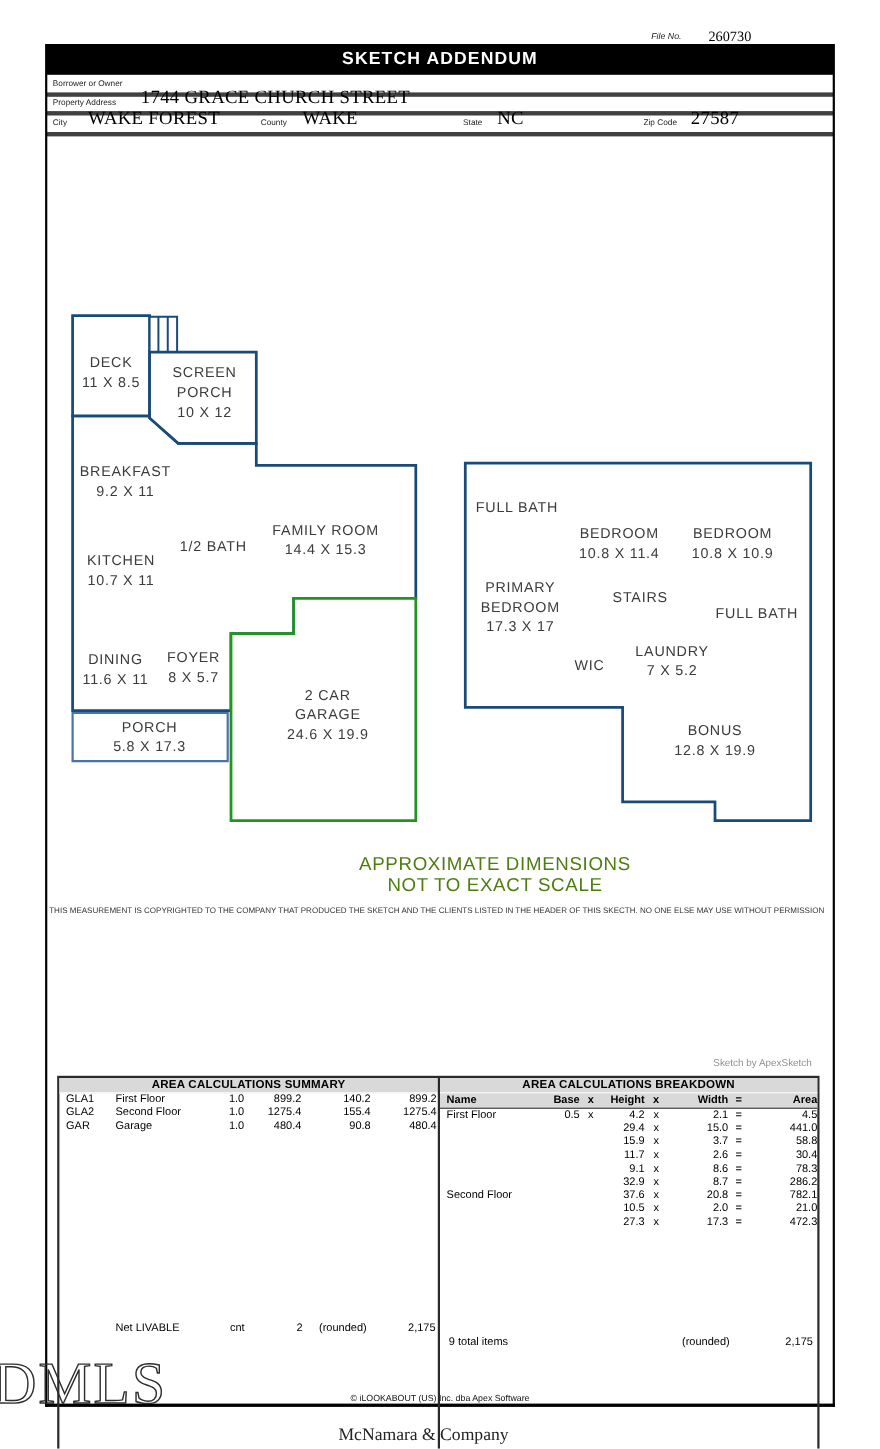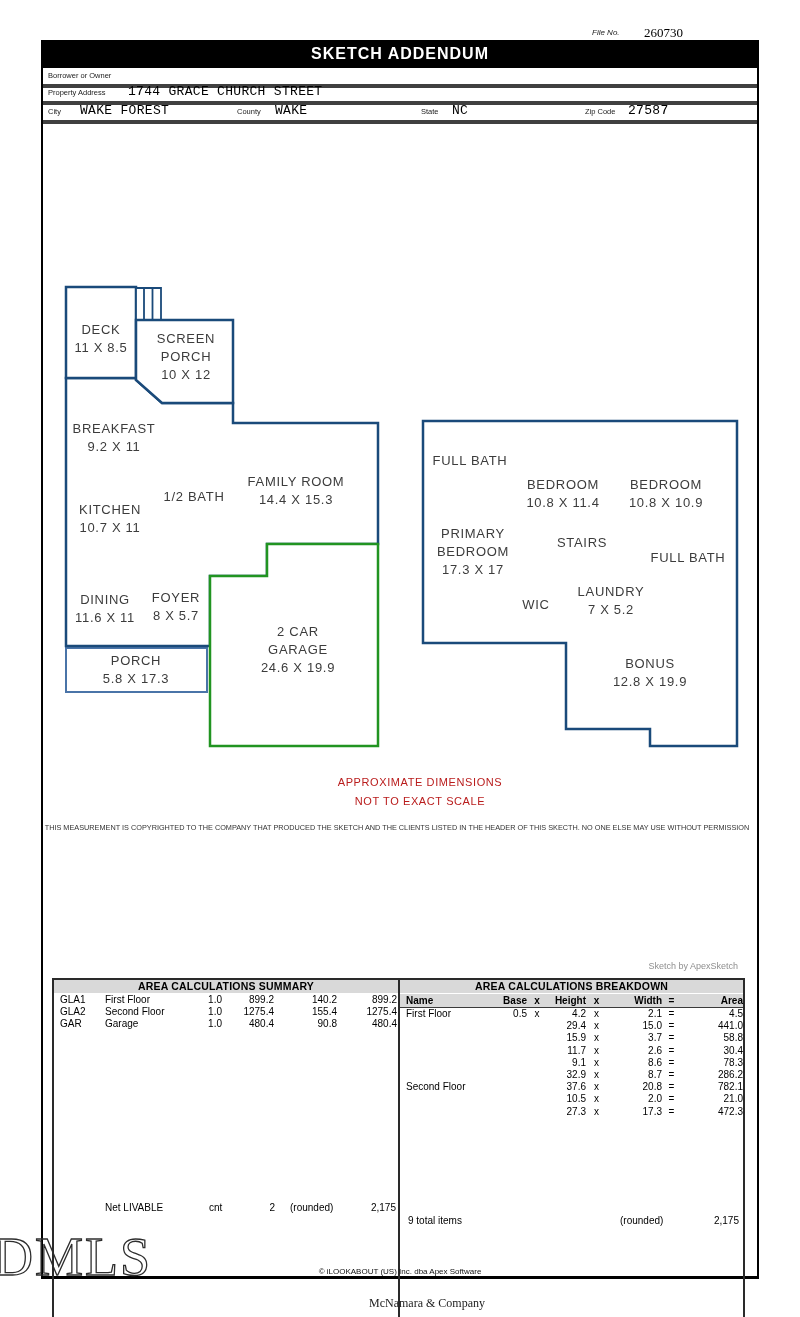--- a/index.html
+++ b/index.html
@@ -10,58 +10,58 @@
   
   .fileno-label{left:592px;top:28px;font-size:8px;color:#222;font-style:italic;}
   .fileno-value{left:644px;top:25px;font-size:13px;font-family:"Liberation Serif",serif;}
   .fileno-line{left:634px;top:40px;width:108px;border-top:1px solid #000;}
   .titlebar{left:42px;top:40px;width:716px;height:28px;background:#000;color:#fff;
             text-align:center;line-height:28px;font-size:16px;font-weight:bold;letter-spacing:1px;}
 
   
   .frow{left:42px;width:716px;border-bottom:4px solid #404040;}
   .frow .lbl{position:absolute;bottom:4px;font-size:7.5px;color:#222;}
-  .frow .val{position:absolute;bottom:2px;font-size:13px;font-family:Liberation Mono, monospace;letter-spacing:.3px;}
+  .frow .val{position:absolute;bottom:2px;font-size:17px;font-family:Liberation Serif, serif;letter-spacing:.3px;}
   .row-borrower{top:68px;height:16px;}
   .row-property{top:84px;height:17px;}
   .row-city{top:101px;height:19px;}
   .row-client{top:120px;height:18px;border-bottom:2px solid #000;}
 
   
   .pb-left{left:41px;top:40px;width:2px;height:1239px;background:#000;}
   .pb-right{left:757px;top:40px;width:2px;height:1239px;background:#000;}
   .pb-bottom{left:41px;top:1276px;width:718px;height:3px;background:#000;}
 
   
   svg.sketch{position:absolute;left:0;top:0;pointer-events:none;}
   .room{position:absolute;transform:translate(-50%,-50%);text-align:center;white-space:nowrap;
         font-size:13px;line-height:18px;color:#3c3c3c;letter-spacing:.7px;}
   .room div:empty{display:none;}
-  .note{transform:translateX(-50%);font-size:11px;color:#b91c1c;letter-spacing:.6px;white-space:nowrap;}
+  .note{transform:translateX(-50%);font-size:17px;color:#4d7c0f;letter-spacing:.6px;white-space:nowrap;margin-left:30px;}
   .sk-copyright{left:397px;top:823px;transform:translateX(-50%);font-size:7.3px;color:#333;white-space:nowrap;}
   .sk-credit{right:62px;top:961px;font-size:9px;color:#8f8f8f;}
 
   
   .tables{left:52px;top:978px;width:693px;height:356px;border:2px solid #2a2a2a;box-sizing:border-box;}
   .half{position:absolute;top:0;height:100%;}
   .half-left{left:0;width:344px;}
   .half-right{left:344px;right:0;border-left:2px solid #2a2a2a;}
   .t-title{height:13px;background:#d9d9d9;text-align:center;font-weight:bold;font-size:10.5px;
            line-height:13px;border-bottom:1px solid #fff;letter-spacing:.2px;}
   .grid{display:grid;font-size:10px;line-height:12.2px;padding:0 4px 0 6px;white-space:nowrap;}
   .g-sum{grid-template-columns:45px 60px 57px 52px 63px 60px;}
   .g-brk{grid-template-columns:60px 61px 20px 39px 21px 55px 19px 62px;}
   .t-head{height:13px;background:#d9d9d9;font-weight:bold;line-height:13px;border-bottom:1.5px solid #3a3a3a;}
   .r{text-align:right;}
   .c{text-align:center;}
   .tot{position:absolute;font-size:10px;}
 
   
   .soft-credit{left:42px;top:1267px;width:716px;text-align:center;font-size:8px;color:#111;}
-  .company{left:285px;top:1296px;width:200px;text-align:right;font-size:12px;
+  .company{left:285px;top:1296px;width:200px;text-align:center;font-size:16px;
            font-family:"Liberation Serif",serif;color:#222;}
   .watermark{left:-6px;top:1226px;font-family:"Liberation Serif",serif;font-size:54px;
              color:transparent;-webkit-text-stroke:1.3px #2e2e2e;letter-spacing:2px;}
 </style>
 </head>
 <body>
 
 <div class="canvas">
 
   <span class="abs fileno-label">File No.</span>

